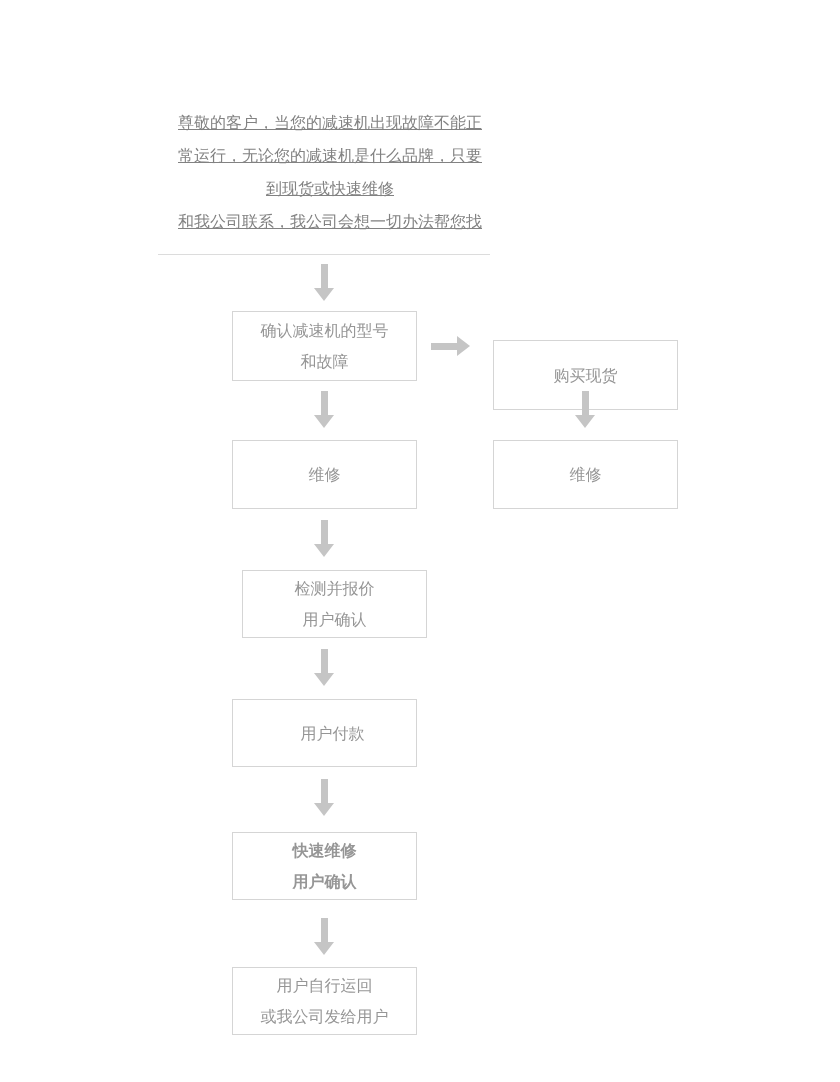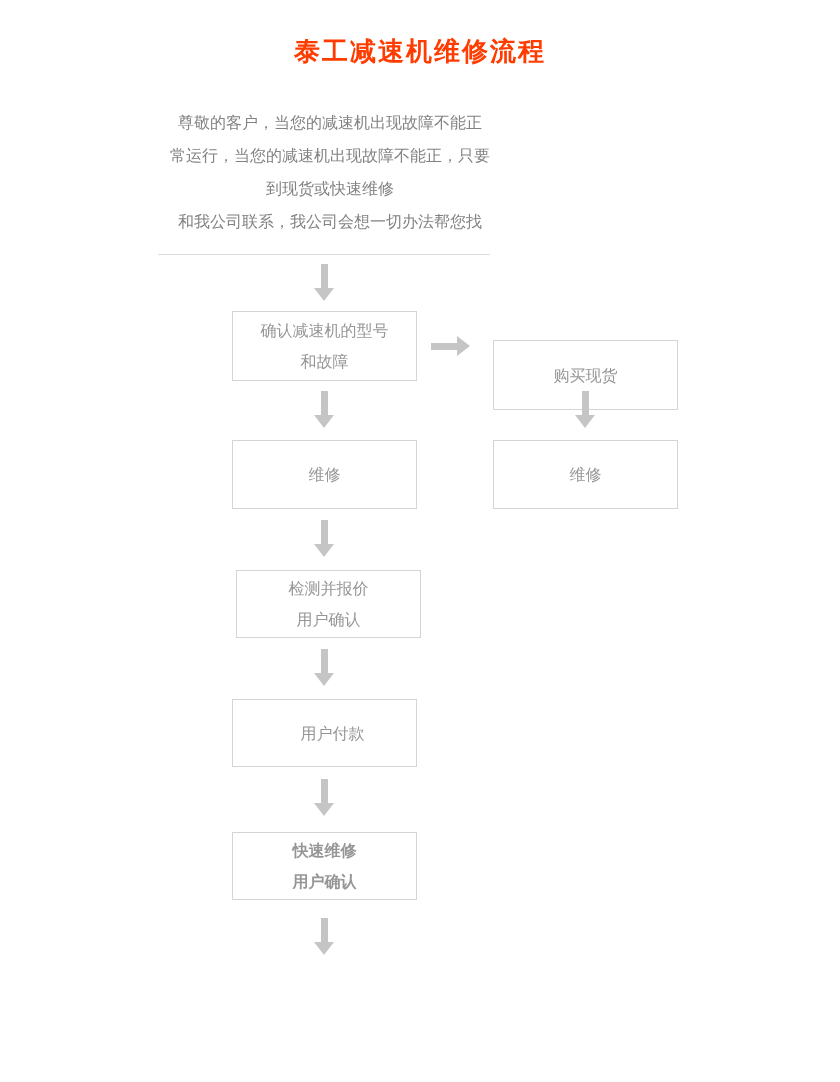--- a/index.html
+++ b/index.html
@@ -25,20 +25,21 @@
     letter-spacing: 2px;
   }
 
   
   .intro {
     position: absolute;
     top: 106px; left: 158px;
     width: 344px;
     color: #828282;
     font-size: 16px;
+    text-decoration: underline;
   }
   .intro .iline { line-height: 33px; text-align: center; white-space: nowrap; }
 
   
   .divider {
     position: absolute;
     left: 158px; top: 254px;
     width: 332px; height: 1px;
     background: #dcdcdc;
   }
@@ -55,21 +56,21 @@
     justify-content: center;
     align-items: center;
     color: #969696;
     font-size: 16px;
   }
   .node .line { line-height: 31px; text-align: center; }
   .n-confirm  { left: 232px; top: 311px; height: 70px; }
   .n-buy      { left: 493px; top: 311px; height: 70px; margin-top: 29px; }
   .n-repair-l { left: 232px; top: 440px; height: 69px; }
   .n-repair-r { left: 493px; top: 440px; height: 69px; }
-  .n-quote    { left: 236px; top: 570px; height: 68px; }
+  .n-quote    { left: 242px; top: 570px; height: 68px; }
   .n-pay      { left: 232px; top: 699px; height: 68px; padding-left: 16px; }
   .n-fast     { left: 232px; top: 832px; height: 68px; font-weight: bold; }
   .n-return   { left: 232px; top: 967px; height: 68px; }
 
   
   .v-arrow {
     position: absolute;
     display: flex;
     flex-direction: column;
     align-items: center;
@@ -102,25 +103,24 @@
     border-top: 10px solid transparent;
     border-bottom: 10px solid transparent;
     border-left: 13px solid #c5c5c5;
   }
 </style>
 </head>
 <body>
 
 <div class="page">
 
-  <div class="title">泰工减速机维修流程</div>
 
   <div class="intro">
     <div class="iline">尊敬的客户，当您的减速机出现故障不能正</div>
-    <div class="iline">常运行，当您的减速机出现故障不能正，只要</div>
+    <div class="iline">常运行，无论您的减速机是什么品牌，只要</div>
     <div class="iline">到现货或快速维修</div>
     <div class="iline">和我公司联系，我公司会想一切办法帮您找</div>
   </div>
 
   <div class="divider"></div>
 
   <div class="v-arrow a1">
     <div class="stem"></div>
     <div class="head"></div>
   </div>
@@ -184,14 +184,18 @@
   <div class="node n-fast">
     <div class="line">快速维修</div>
     <div class="line">用户确认</div>
   </div>
 
   <div class="v-arrow a7">
     <div class="stem"></div>
     <div class="head"></div>
   </div>
 
+  <div class="node n-return">
+    <div class="line">用户自行运回</div>
+    <div class="line">或我公司发给用户</div>
+  </div>
 
 </div>
 
 </body></html>

